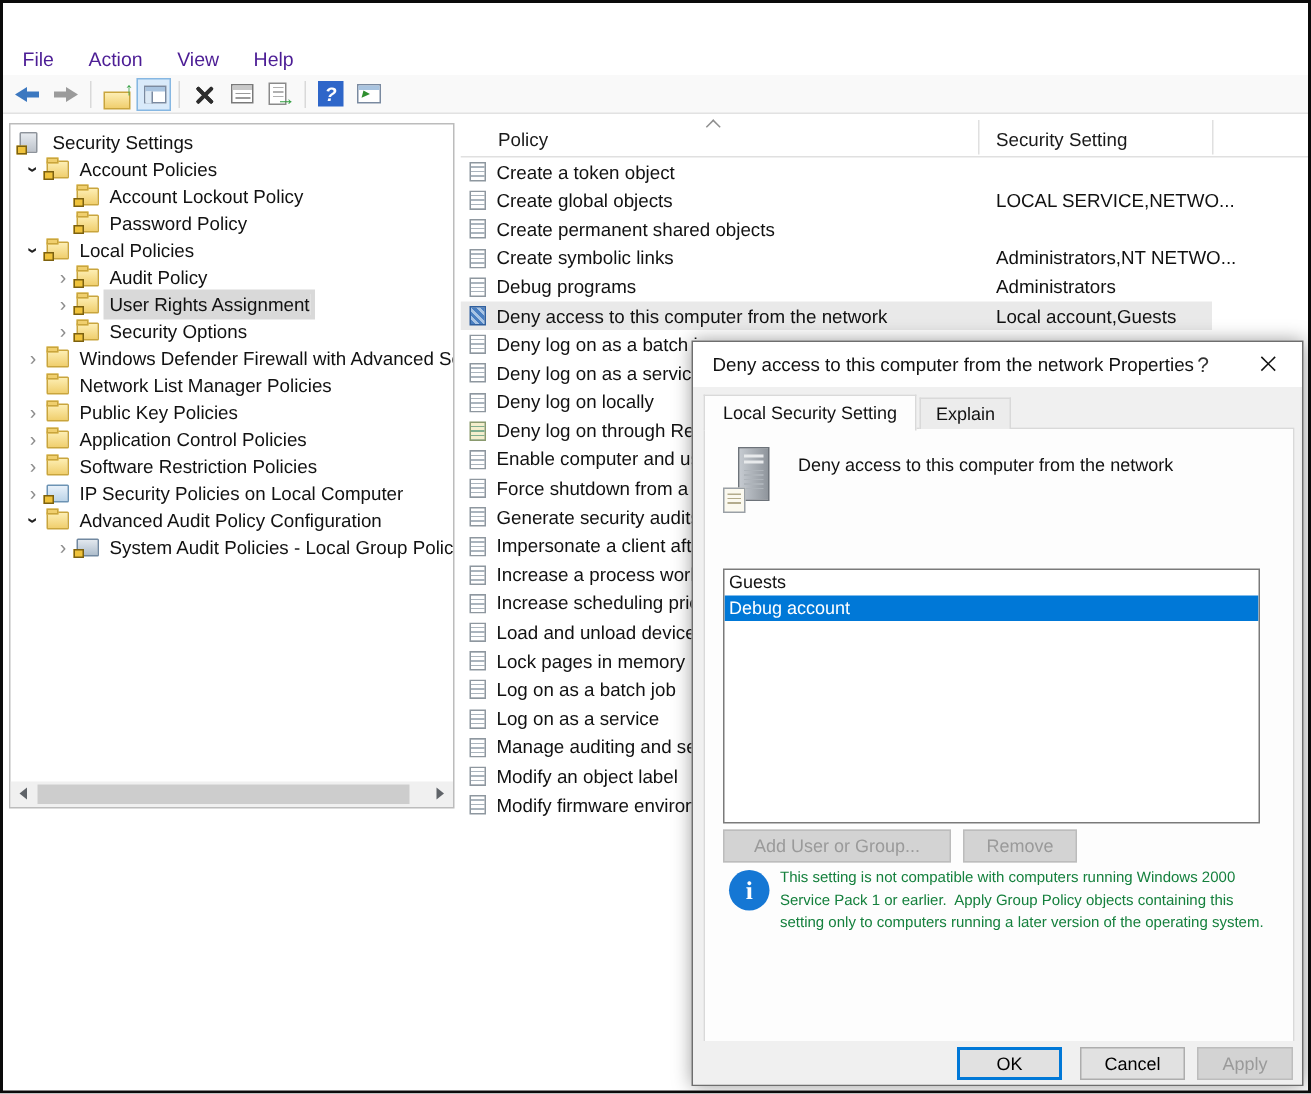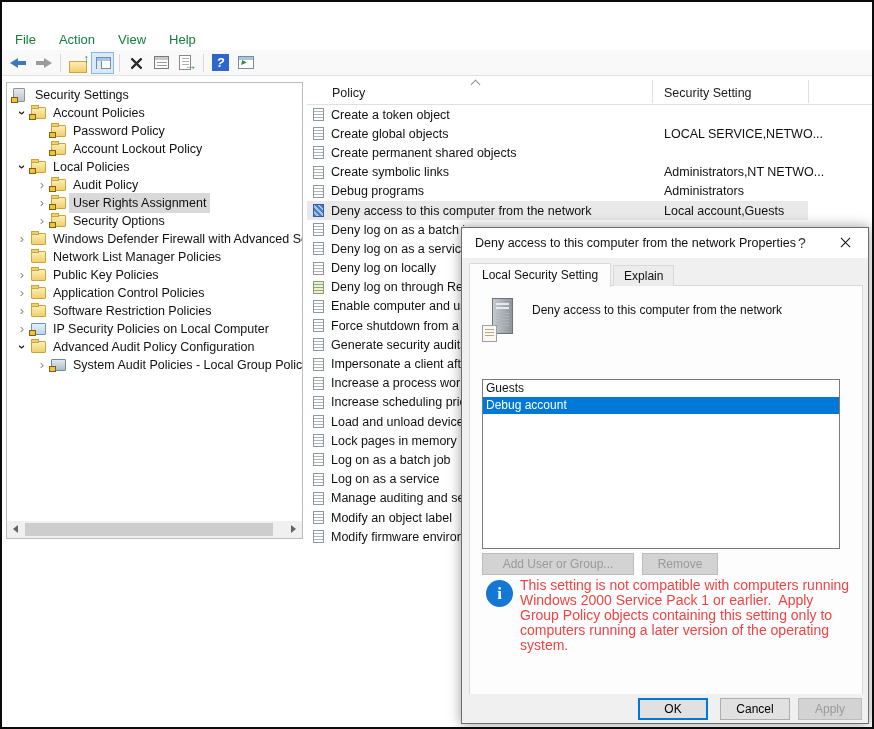--- a/index.html
+++ b/index.html
@@ -16,21 +16,21 @@
   .app-title { position:absolute; left:30px; top:5px; font-size:13px; color:#6b6b6b; }
   .winbtn { position:absolute; top:0; width:34px; height:26px; }
   .btn-min { right:74px; } .btn-max { right:26px; } .btn-close { right:-12px; }
   .btn-min::before { content:""; position:absolute; left:11px; top:13px; width:11px; border-top:1px solid #5a5a5a; }
   .btn-max::before { content:""; position:absolute; left:11px; top:8px; width:10px; height:10px; border:1px solid #5a5a5a; }
   .btn-close::before, .btn-close::after { content:""; position:absolute; left:11px; top:7px; width:12px; border-top:1px solid #5a5a5a; }
   .btn-close::before { transform:rotate(45deg); } .btn-close::after { transform:rotate(-45deg); }
 
   
   .menubar { position:absolute; left:0; top:26px; width:100%; height:22px; background:#fff; display:flex; align-items:center; }
-  .menu-item { font-size:13px; color:#15803d; padding:2px 10px; margin-left:3px; }
+  .menu-item { font-size:13px; color:#4c1d95; padding:2px 10px; margin-left:3px; }
 
   
   .toolbar { position:absolute; left:0; top:48px; width:100%; height:26px; background:#f9f9f9;
              border-bottom:1px solid #e2e2e2; display:flex; align-items:center; padding-left:4px; }
   .tsep { width:1px; height:18px; background:#d9d9d9; margin:0 4px; }
   .tbtn { position:relative; width:23px; height:22px; margin:0 1px; }
   .nav-arrow::before { content:""; position:absolute; top:6px; width:0; height:0;
                        border-top:5px solid transparent; border-bottom:5px solid transparent; }
   .nav-arrow::after  { content:""; position:absolute; top:9px; width:8px; height:4px; }
   .arr-back::before  { left:3px;  border-right:8px solid #3c78c0; }
@@ -152,21 +152,21 @@
 
   .btn { font-size:12px; text-align:center; }
   .btn-disabled { position:absolute; top:267px; height:22px; background:#d3d3d3; border:1px solid #bcbcbc;
                   color:#9a9a9a; line-height:20px; }
   .btn-add { left:12px; width:152px; }
   .btn-remove { left:172px; width:76px; }
 
   .info-icon { position:absolute; left:16px; top:294px; width:27px; height:27px; border-radius:50%;
                background:#1577d4; color:#fff; font-family:"Liberation Serif", serif; font-weight:bold;
                font-size:17px; text-align:center; line-height:27px; }
-  .note { position:absolute; left:50px; top:292px; width:334px; font-size:14px; line-height:15px; color:#ef4444; white-space:pre-wrap; }
+  .note { position:absolute; left:50px; top:292px; width:334px; font-size:10px; line-height:15px; color:#15803d; white-space:pre-wrap; }
 
   .btnstrip { position:absolute; left:0; bottom:0; width:100%; height:29px; background:#f0f0f0;text-decoration:underline; }
   .strip-btn { position:absolute; top:4px; height:22px; line-height:20px; background:#e1e1e1; border:1px solid #adadad; }
   .btn-ok { left:176px; width:70px; border:2px solid #0078d7; line-height:18px; }
   .btn-cancel { left:258px; width:70px; }
   .btn-apply { left:336px; width:64px; background:#d3d3d3; border-color:#bcbcbc; color:#9a9a9a; }
 </style>
 </head>
 <body>
 
@@ -219,28 +219,28 @@
           <span class="ticon">
             <i class="lk"></i>
           </span>
           <span class="tlabel">Account Policies</span>
         </div>
         <div class="trow" data-level="2" data-arrow="none" data-icon="folder-lock" data-selected="false">
           <span class="arrow"></span>
           <span class="ticon">
             <i class="lk"></i>
           </span>
+          <span class="tlabel">Account Lockout Policy</span>
+        </div>
+        <div class="trow" data-level="2" data-arrow="none" data-icon="folder-lock" data-selected="false">
+          <span class="arrow"></span>
+          <span class="ticon">
+            <i class="lk"></i>
+          </span>
           <span class="tlabel">Password Policy</span>
-        </div>
-        <div class="trow" data-level="2" data-arrow="none" data-icon="folder-lock" data-selected="false">
-          <span class="arrow"></span>
-          <span class="ticon">
-            <i class="lk"></i>
-          </span>
-          <span class="tlabel">Account Lockout Policy</span>
         </div>
         <div class="trow" data-level="1" data-arrow="down" data-icon="folder-lock" data-selected="false">
           <span class="arrow"></span>
           <span class="ticon">
             <i class="lk"></i>
           </span>
           <span class="tlabel">Local Policies</span>
         </div>
         <div class="trow" data-level="2" data-arrow="right" data-icon="folder-lock" data-selected="false">
           <span class="arrow"></span>

